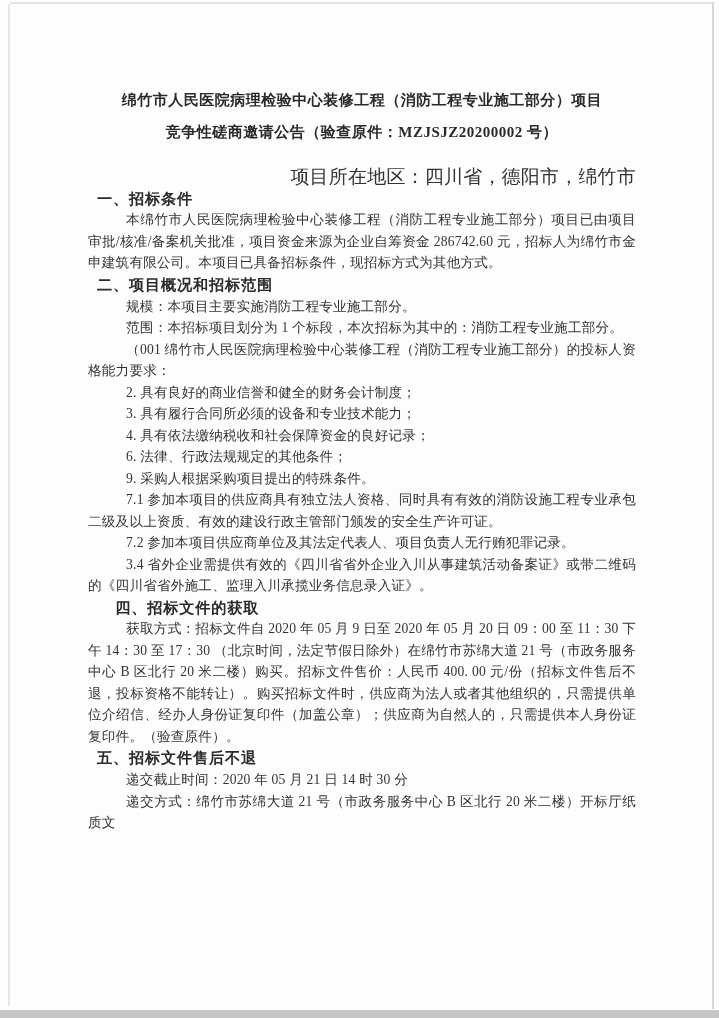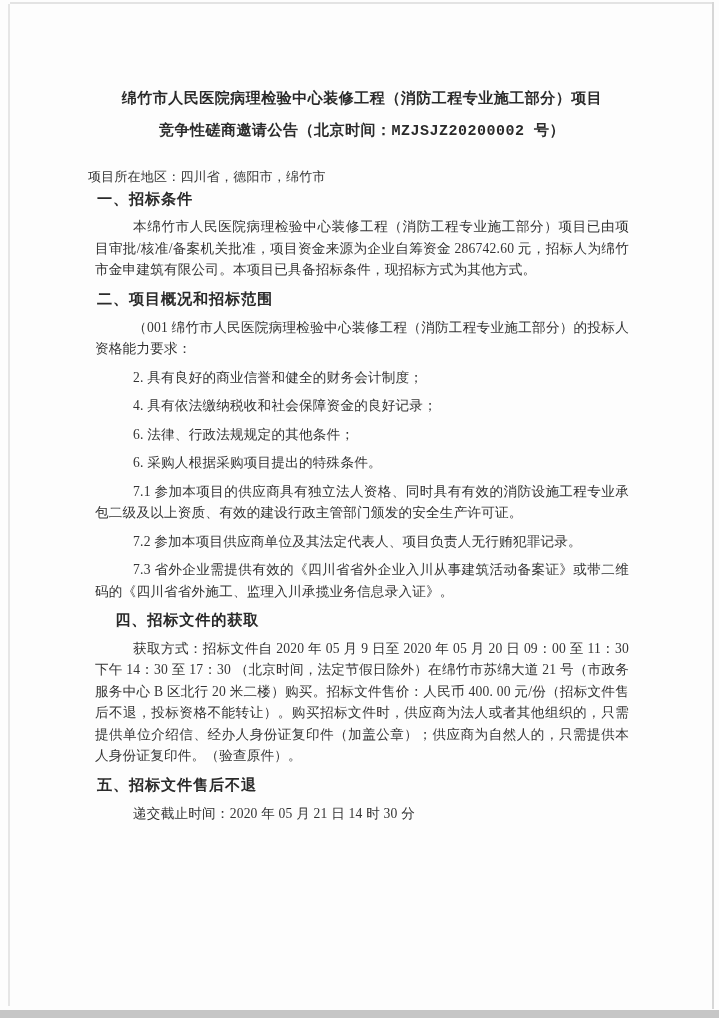--- a/index.html
+++ b/index.html
@@ -22,95 +22,100 @@
   .edge-right  { position: absolute; right: 5px; top: 2px; bottom: 9px; width: 2px; background: #d7d7d7; }
   .edge-bottom { position: absolute; left: 0; right: 0; bottom: 0; height: 8px; background: #c6c6c6; }
 
   .content {
     position: absolute; left: 88px; top: 84px; width: 548px;
     color: #333;
   }
   .title-line {
     margin: 0;
     text-align: center;
-    font-family: Liberation Mono, monospace;
+    font-family: Liberation Serif, serif;
     font-weight: bold;
     font-size: 15px;
     line-height: 32px;
     letter-spacing: 0.5px;
     color: #2a2a2a;
   }
   .location {
     margin: 18px 0 0 0;
-    font-size: 13px;
+    font-size: 19px;
     line-height: 21.5px;
     letter-spacing: 0.2px;
     color: #333;
+    text-align: right;
   }
   .sec-heading {
     margin: 0;
     font-family: Liberation Serif, serif;
     font-weight: bold;
     font-size: 15.2px;
     line-height: 21.8px;
     letter-spacing: 0.8px;
     text-indent: 0.6em;
     color: #2a2a2a;
   }
   .sec-heading.indent-more { text-indent: 1.8em; }
   .body-para {
-    margin: 7px;
+    margin: 0;
     font-size: 13.6px;
     line-height: 21.5px;
     letter-spacing: 0.2px;
     text-align: justify;
     text-indent: 2.8em;
     color: #333;
   }
 </style>
 </head>
 <body>
 
 <div class="page">
   <div class="edge-top"></div>
   <div class="edge-left"></div>
   <div class="edge-right"></div>
   <div class="edge-bottom"></div>
 
   <div class="content">
 
     <h1 class="title-line">绵竹市人民医院病理检验中心装修工程（消防工程专业施工部分）项目</h1>
-    <h1 class="title-line">竞争性磋商邀请公告（北京时间：MZJSJZ20200002 号）</h1>
+    <h1 class="title-line">竞争性磋商邀请公告（验查原件：MZJSJZ20200002 号）</h1>
 
     <p class="location">项目所在地区：四川省，德阳市，绵竹市</p>
 
     <section>
       <h2 class="sec-heading">一、招标条件</h2>
       <p class="body-para">本绵竹市人民医院病理检验中心装修工程（消防工程专业施工部分）项目已由项目审批/核准/备案机关批准，项目资金来源为企业自筹资金 286742.60 元，招标人为绵竹市金申建筑有限公司。本项目已具备招标条件，现招标方式为其他方式。</p>
     </section>
 
     <section>
       <h2 class="sec-heading">二、项目概况和招标范围</h2>
+      <p class="body-para">规模：本项目主要实施消防工程专业施工部分。</p>
+      <p class="body-para">范围：本招标项目划分为 1 个标段，本次招标为其中的：消防工程专业施工部分。</p>
     </section>
 
     <section>
       <p class="body-para">（001 绵竹市人民医院病理检验中心装修工程（消防工程专业施工部分）的投标人资格能力要求：</p>
       <p class="body-para">2. 具有良好的商业信誉和健全的财务会计制度；</p>
+      <p class="body-para">3. 具有履行合同所必须的设备和专业技术能力；</p>
       <p class="body-para">4. 具有依法缴纳税收和社会保障资金的良好记录；</p>
       <p class="body-para">6. 法律、行政法规规定的其他条件；</p>
-      <p class="body-para">6. 采购人根据采购项目提出的特殊条件。</p>
+      <p class="body-para">9. 采购人根据采购项目提出的特殊条件。</p>
       <p class="body-para">7.1 参加本项目的供应商具有独立法人资格、同时具有有效的消防设施工程专业承包二级及以上资质、有效的建设行政主管部门颁发的安全生产许可证。</p>
       <p class="body-para">7.2 参加本项目供应商单位及其法定代表人、项目负责人无行贿犯罪记录。</p>
-      <p class="body-para">7.3 省外企业需提供有效的《四川省省外企业入川从事建筑活动备案证》或带二维码的《四川省省外施工、监理入川承揽业务信息录入证》。</p>
+      <p class="body-para">3.4 省外企业需提供有效的《四川省省外企业入川从事建筑活动备案证》或带二维码的《四川省省外施工、监理入川承揽业务信息录入证》。</p>
     </section>
 
     <section>
       <h2 class="sec-heading indent-more">四、招标文件的获取</h2>
       <p class="body-para">获取方式：招标文件自 2020 年 05 月 9 日至 2020 年 05 月 20 日 09：00 至 11：30 下午 14：30 至 17：30 （北京时间，法定节假日除外）在绵竹市苏绵大道 21 号（市政务服务中心 B 区北行 20 米二楼）购买。招标文件售价：人民币 400. 00 元/份（招标文件售后不退，投标资格不能转让）。购买招标文件时，供应商为法人或者其他组织的，只需提供单位介绍信、经办人身份证复印件（加盖公章）；供应商为自然人的，只需提供本人身份证复印件。（验查原件）。</p>
     </section>
 
     <section>
       <h2 class="sec-heading">五、招标文件售后不退</h2>
       <p class="body-para">递交截止时间：2020 年 05 月 21 日 14 时 30 分</p>
+      <p class="body-para">递交方式：绵竹市苏绵大道 21 号（市政务服务中心 B 区北行 20 米二楼）开标厅纸质文</p>
     </section>
 
   </div>
 </div>
 
 </body></html>

